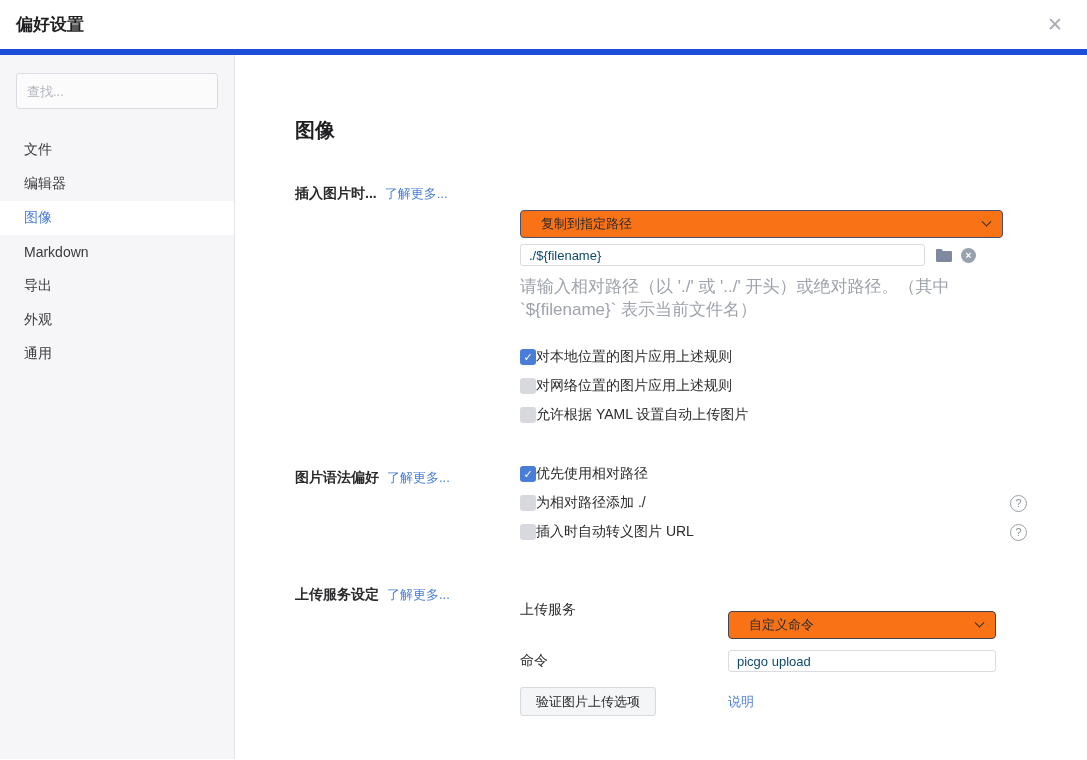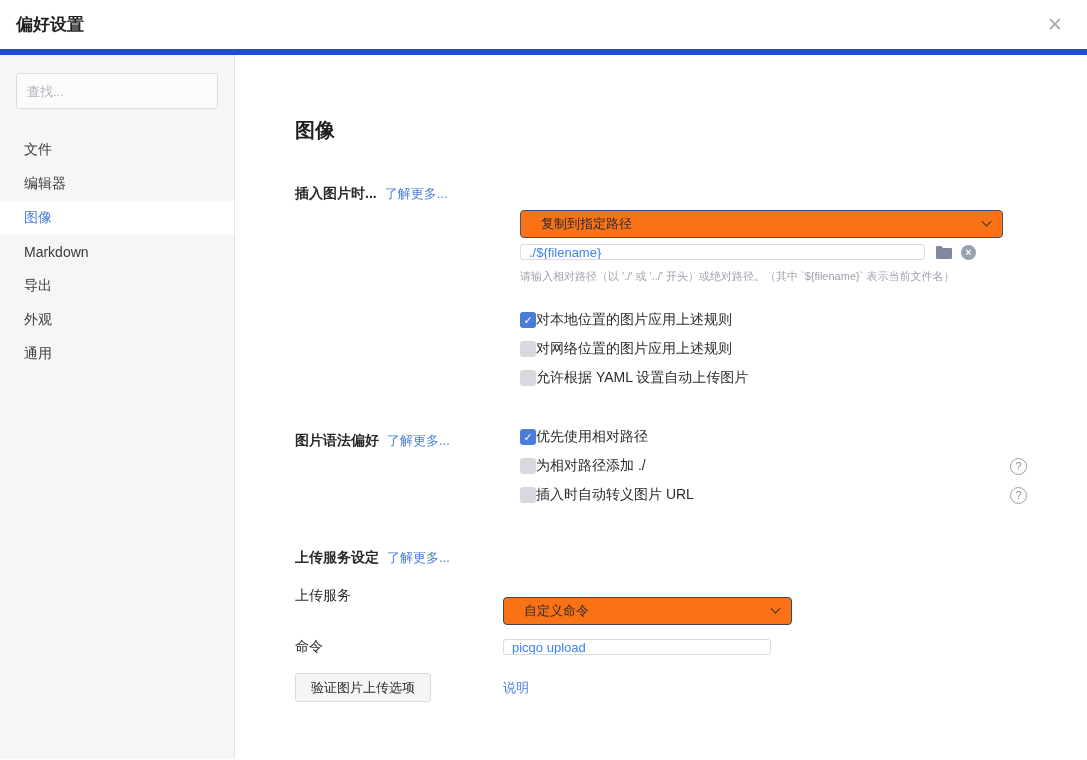--- a/index.html
+++ b/index.html
@@ -91,58 +91,58 @@
     background: #f97316;
     display: flex;
     align-items: center;
     padding: 0 12px 0 20px;
     font-size: 13px;
     color: #2b2b2d;
     cursor: pointer;
     margin-top: 30px;
   }
   .select-box.big { width: 483px; }
-  .select-box.small { width: 289px; border-color: #3f4556; gap: 44px; }
+  .select-box.small { width: 268px; border-color: #3f4556; gap: 44px; }
   .chevron {
     margin-left: auto;
     width: 7px;
     height: 7px;
     border-right: 1.6px solid #2b2b2d;
     border-bottom: 1.6px solid #2b2b2d;
     transform: rotate(45deg) translate(-2px, -2px);
   }
 
   .path-row { display: flex; align-items: center; margin-top: 6px; }
   .text-input {
-    height: 16px;
+    height: 22px;
     border: 1px solid #d9dbe0;
     border-radius: 3px;
     padding: 0 8px;
     font-size: 13px;
-    color: #3b82f6;
+    color: #0c4a6e;
     outline: none;
     background: #fff;
     font-family: inherit;
   }
   .path-input { width: 405px; }
   .folder-icon { margin-left: 10px; cursor: pointer; display: flex; }
   .clear-icon {
     margin-left: 8px;
     width: 15px;
     height: 15px;
     border-radius: 50%;
     background: #98a1ae;
     color: #ffffff;
     font-size: 10px;
     line-height: 15px;
     text-align: center;
     cursor: pointer;
     font-weight: bold;
   }
-  .hint { margin-top: 9px; font-size: 11px; color: #9ea3ab; }
+  .hint { margin-top: 9px; font-size: 17px; color: #9ea3ab; }
 
   .checkbox-group { margin-top: 26px; }
   .checkbox-row { display: flex; align-items: center; height: 20px; margin-bottom: 9px; cursor: pointer; }
   .checkbox {
     width: 16px;
     height: 16px;
     border-radius: 3px;
     background: #d7d9de;
     flex-shrink: 0;
     display: flex;
@@ -161,21 +161,21 @@
     border: 1px solid #9aa0a8;
     color: #8a9098;
     font-size: 11px;
     display: flex;
     align-items: center;
     justify-content: center;
     cursor: pointer;
   }
 
   .gap-1 { margin-top: 30px; }
-  .gap-2 { margin-top: 30px; flex-direction: column; }
+  .gap-2 { margin-top: 30px; }
 
   
   .sub-row { display: flex; align-items: center; margin-bottom: 8px; min-height: 28px; }
   .sub-label { width: 208px; font-size: 14px; color: #2b2b2d; flex-shrink: 0; }
   .cmd-input { width: 268px; }
   .validate-btn {
     height: 29px;
     padding: 0 15px;
     background: #f4f5f6;
     border: 1px solid #d7d9de;

